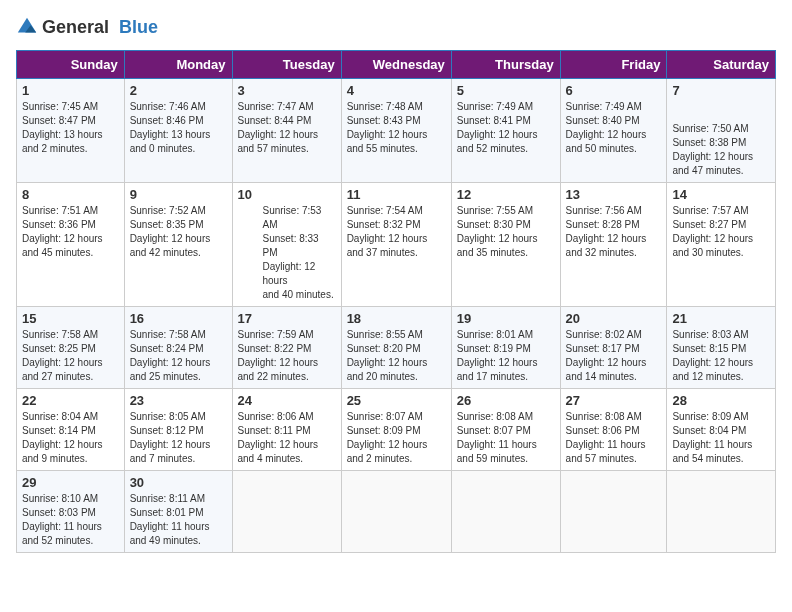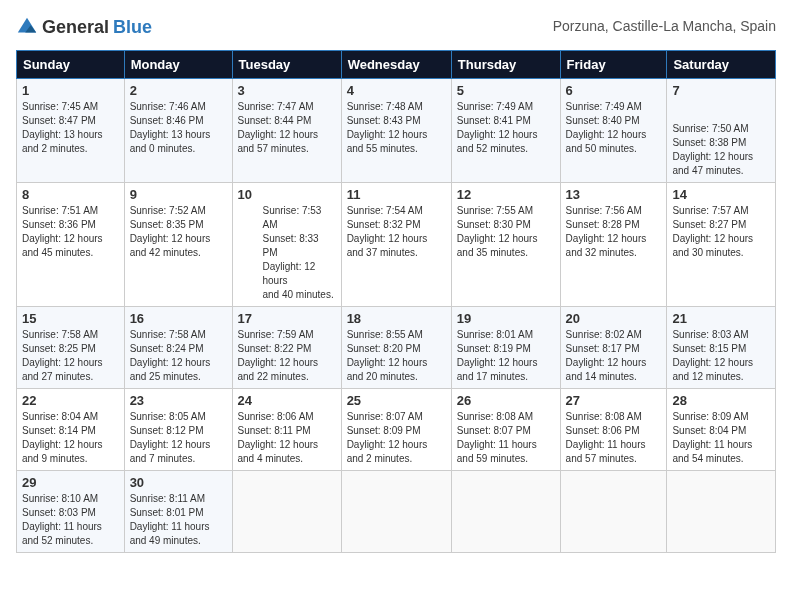--- a/index.html
+++ b/index.html
@@ -50,23 +50,23 @@
       font-size: 14px;
       color: #555;
       margin-top: 2px;
     }
     .calendar {
       width: 100%;
       border-collapse: collapse;
       font-size: 10px;
     }
     .calendar thead tr th {
-      background-color: #0f172a;
+      background-color: #701a75;
       color: #fff;
-      text-align: left;
+      text-align: right;
       padding: 6px 6px;
       font-size: 13px;
       font-weight: bold;
       border: 1px solid #2e7abd;
     }
     .calendar tbody tr td {
       vertical-align: top;
       border: 1px solid #ccc;
       padding: 4px 5px;
       width: 113px;
@@ -98,28 +98,27 @@
 </head>
 <body>
 
 <div class="header">
   <div class="logo">
     <svg class="logo-icon" viewBox="0 0 24 24" xmlns="http://www.w3.org/2000/svg">
       <polygon points="12,2 22,18 2,18" fill="#2e7abd"></polygon>
       <polygon points="16,10 22,18 10,18" fill="#1a5a8a"></polygon>
     </svg>
     <div>
-      <div style="display:flex; gap:4px;">
+      <div style="display:flex; gap:10px;">
         <span class="logo-text-general">General</span>
           <span class="logo-text-blue">Blue</span>
       </div>
     </div>
   </div>
   <div class="title-section">
-    <div class="location">Porzuna, Castille-La Mancha, Spain</div>
   </div>
 </div>
 
 <table class="calendar">
   <thead>
     <tr>
     <th>Sunday</th>
         <th>Monday</th>
         <th>Tuesday</th>
         <th>Wednesday</th>

